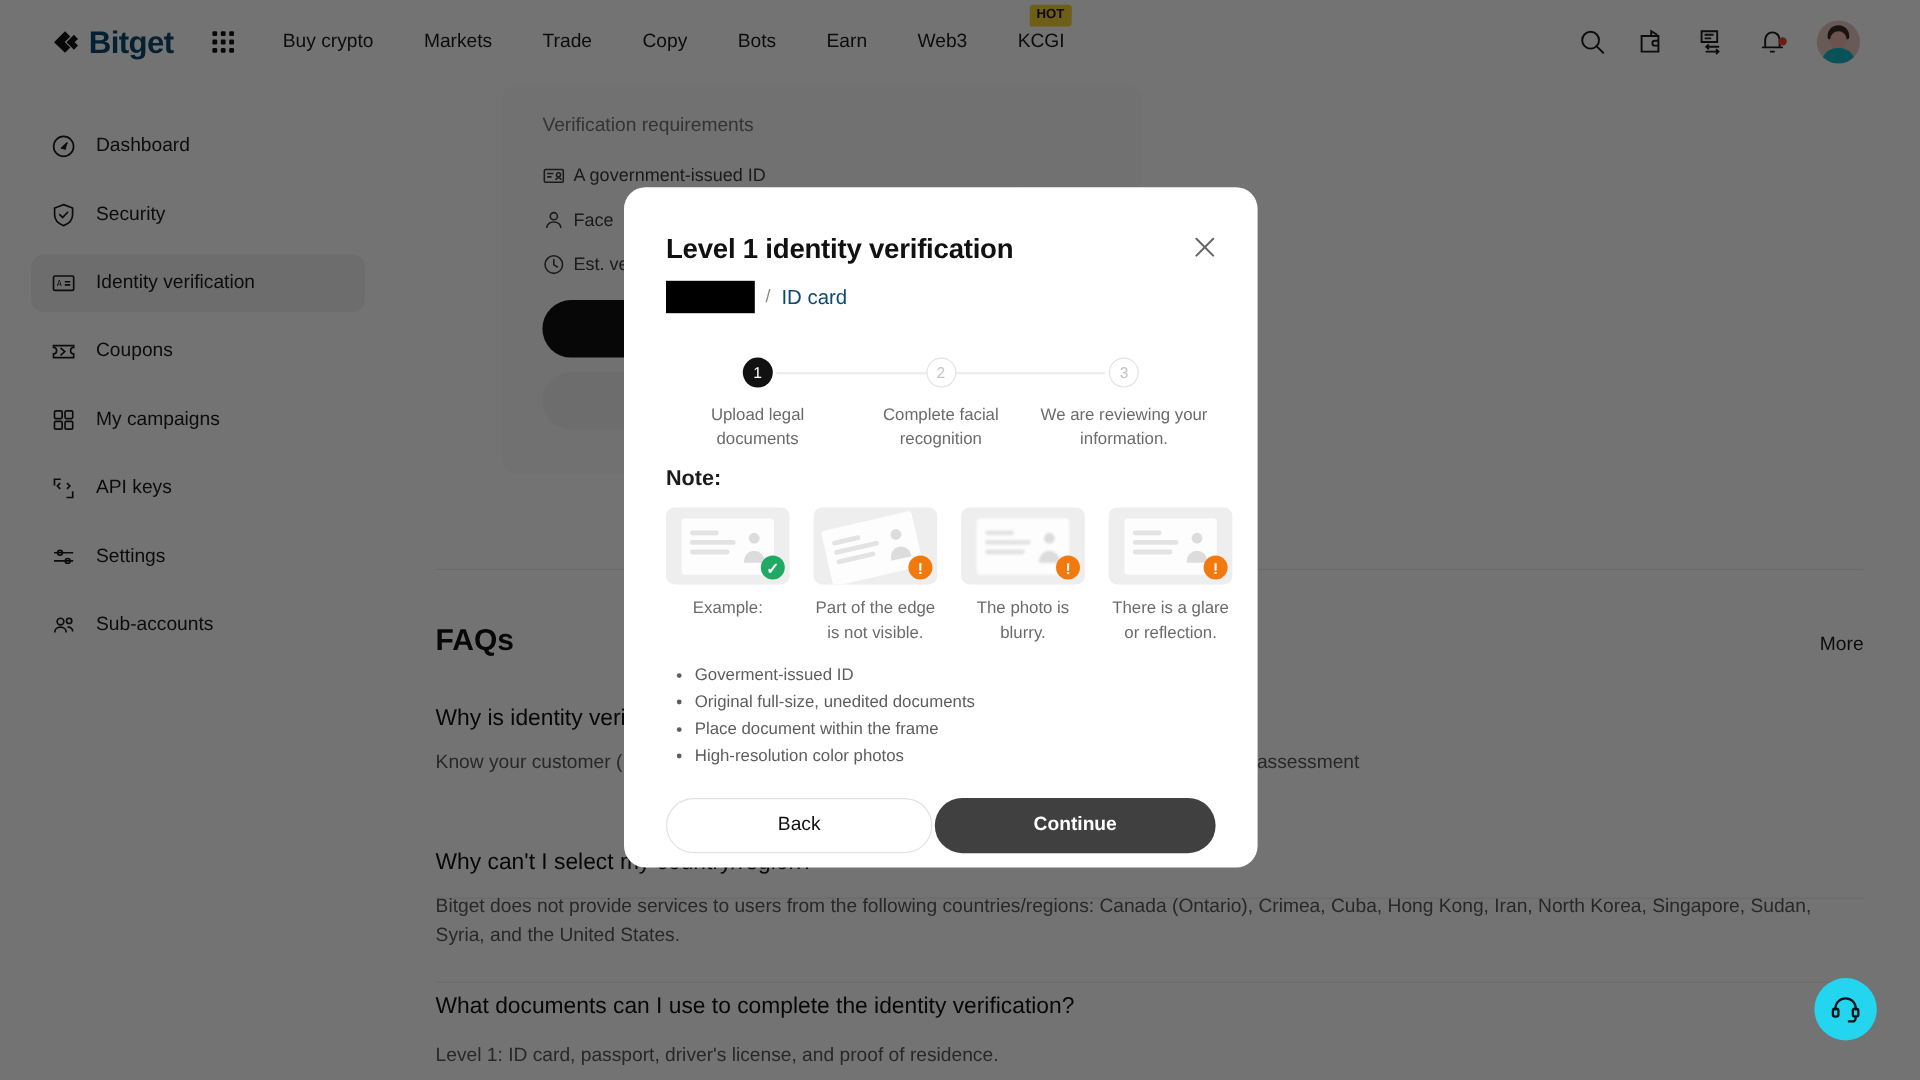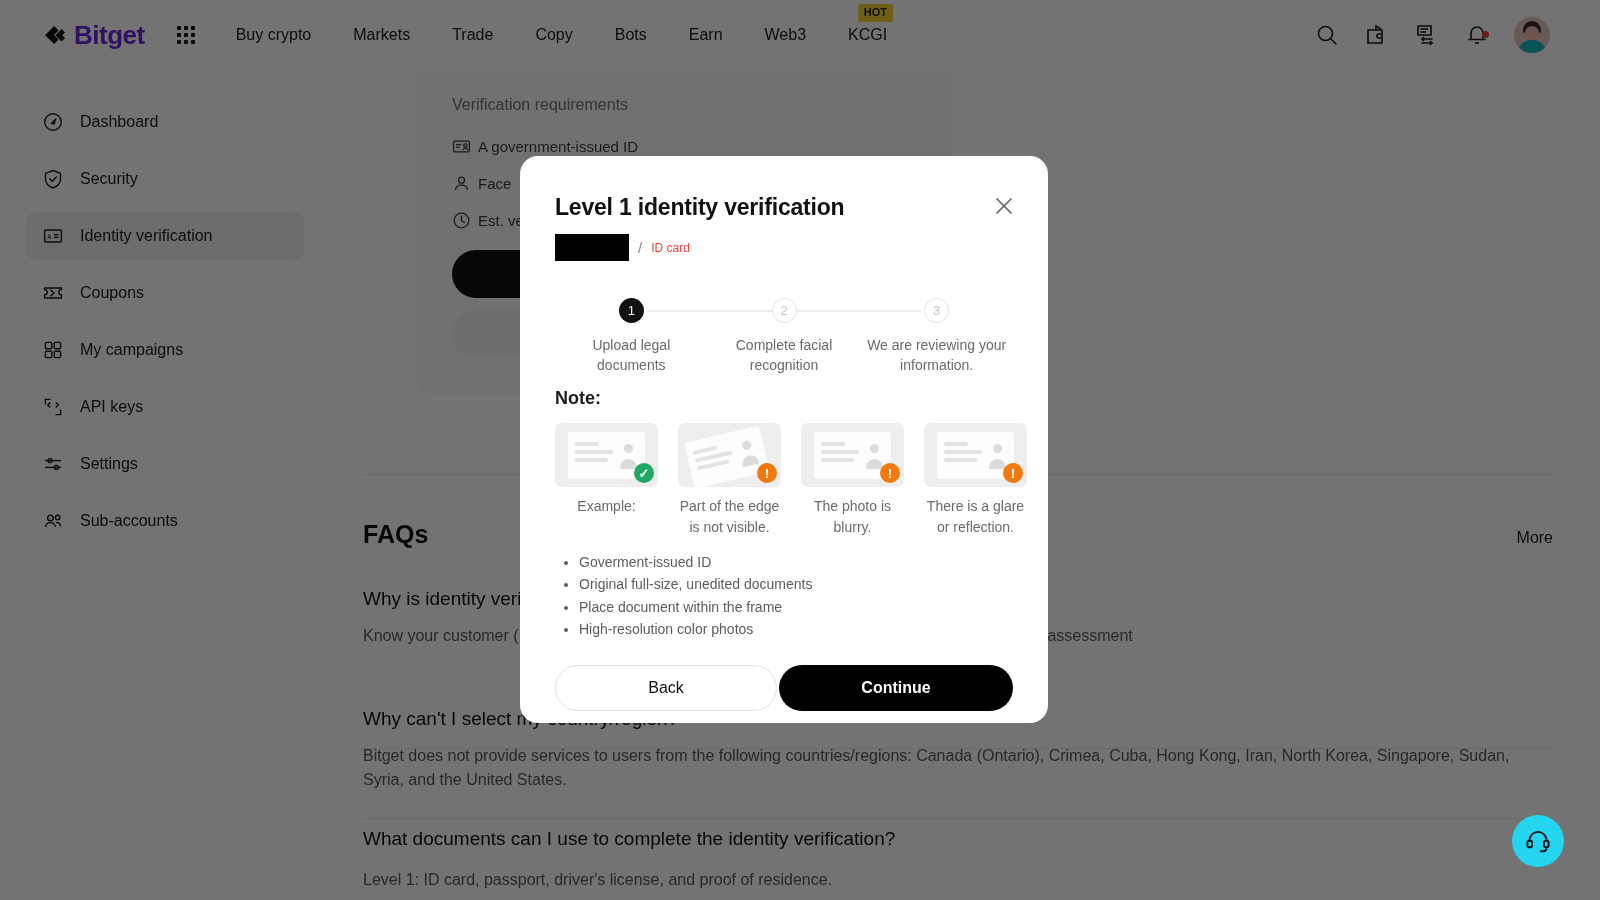--- a/index.html
+++ b/index.html
@@ -21,21 +21,21 @@
     position: absolute; top: 0; left: 0; width: 1600px; height: 70px;
     background: #ffffff;
     display: flex; align-items: center;
     padding: 0 24px;
   }
   .logo {
     display: flex; align-items: center; gap: 6px;
     margin-left: 18px; margin-right: 24px;
   }
   .logo-mark { width: 26px; height: 26px; display: block; }
-  .logo-text { font-size: 26px; font-weight: bold; letter-spacing: -0.5px; color: #6d28d9; }
+  .logo-text { font-size: 26px; font-weight: bold; letter-spacing: -0.5px; color: #0c4a6e; }
   .grid-icon {
     width: 34px; height: 34px; display: flex; align-items: center; justify-content: center;
     margin-right: 12px; cursor: pointer;
   }
   .grid-dots { display: grid; grid-template-columns: repeat(3, 4px); gap: 3px; }
   .grid-dots i { width: 4px; height: 4px; background: #111; border-radius: 1px; display: block; }
   .nav { display: flex; align-items: center; height: 100%; }
   .nav-item {
     position: relative;
     font-size: 16px; color: #1b1b1b; padding: 0 21px; cursor: pointer;
@@ -152,21 +152,21 @@
     padding-top: 38px; letter-spacing: -0.2px;
   }
   .modal-close {
     position: absolute; right: 30px; top: 36px;
     width: 28px; height: 28px; cursor: pointer; color: #666;
   }
   .modal-close svg { width: 28px; height: 28px; display: block; }
   .modal-sub { display: flex; align-items: center; gap: 9px; margin-top: 13px; }
   .redacted { width: 74px; height: 27px; background: #000; display: block; }
   .sub-slash { font-size: 15px; color: #8a8a8a; }
-  .sub-text { font-size: 12px; color: #ef4444; }
+  .sub-text { font-size: 17px; color: #0c4a6e; }
 
   
   .stepper { position: relative; margin-top: 37px; height: 75px; }
   .step-track {
     position: absolute; top: 12px; left: 92px; right: 92px; height: 2px; background: #ededed;
   }
   .steps { position: relative; display: flex; }
   .step { flex: 1; display: flex; flex-direction: column; align-items: center; }
   .step-dot {
     width: 25px; height: 25px; border-radius: 50%;
@@ -222,21 +222,21 @@
 
   .bullets { margin-top: 14px; padding-left: 24px; }
   .bullets li { font-size: 14px; color: #5d5d5d; line-height: 1.45; margin-bottom: 2px; }
 
   .modal-actions { display: flex; gap: 2px; margin-top: 26px; }
   .btn {
     height: 46px; border-radius: 23px; display: flex; align-items: center;
     justify-content: center; font-size: 16px; cursor: pointer;
   }
   .btn-back { flex: 0 0 222px; border: 1px solid #e2e2e2; background: #fff; color: #111; }
-  .btn-continue { flex: 1; background: #000000; color: #fff; font-weight: bold; }
+  .btn-continue { flex: 1; background: #404040; color: #fff; font-weight: bold; }
 </style>
 </head>
 <body>
 
 <div id="page">
 
   <div class="header">
     <div class="logo">
       <span class="logo-mark">
         <svg viewBox="0 0 26 26">

